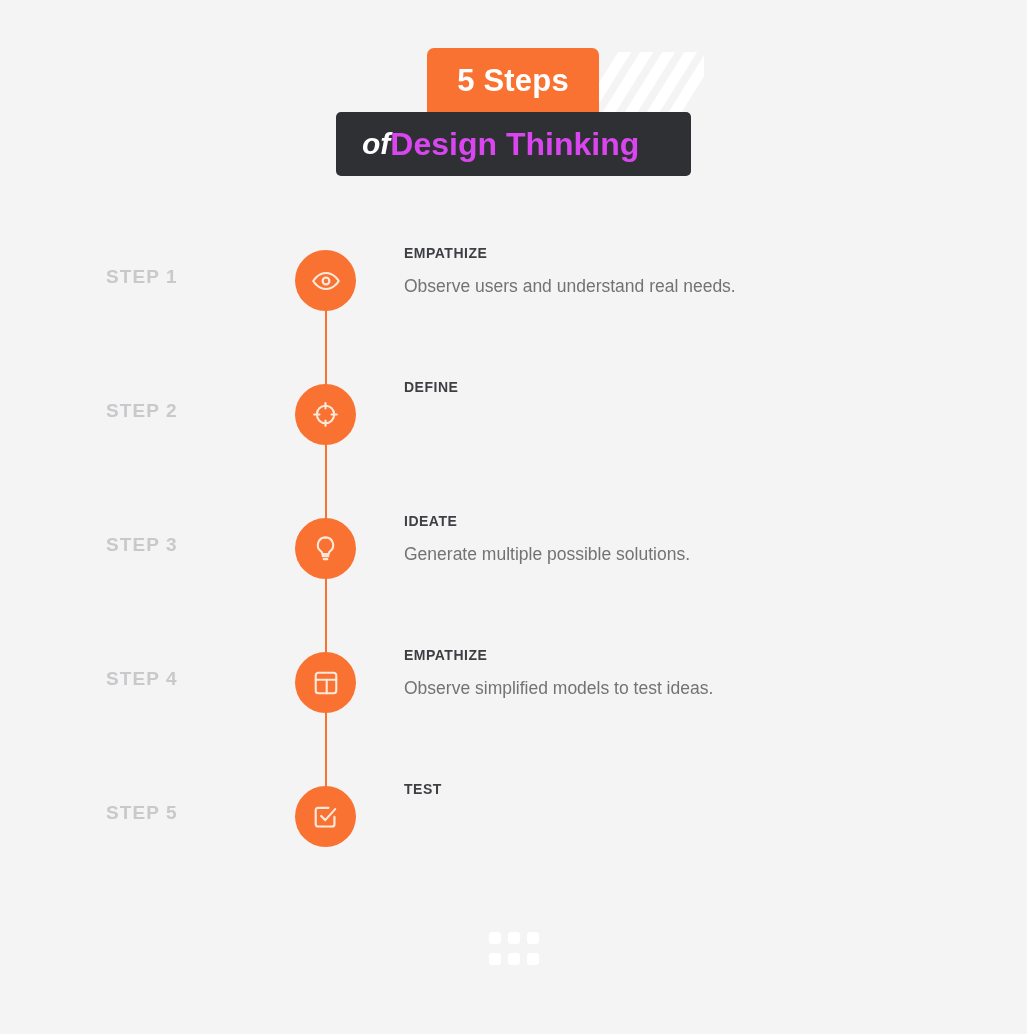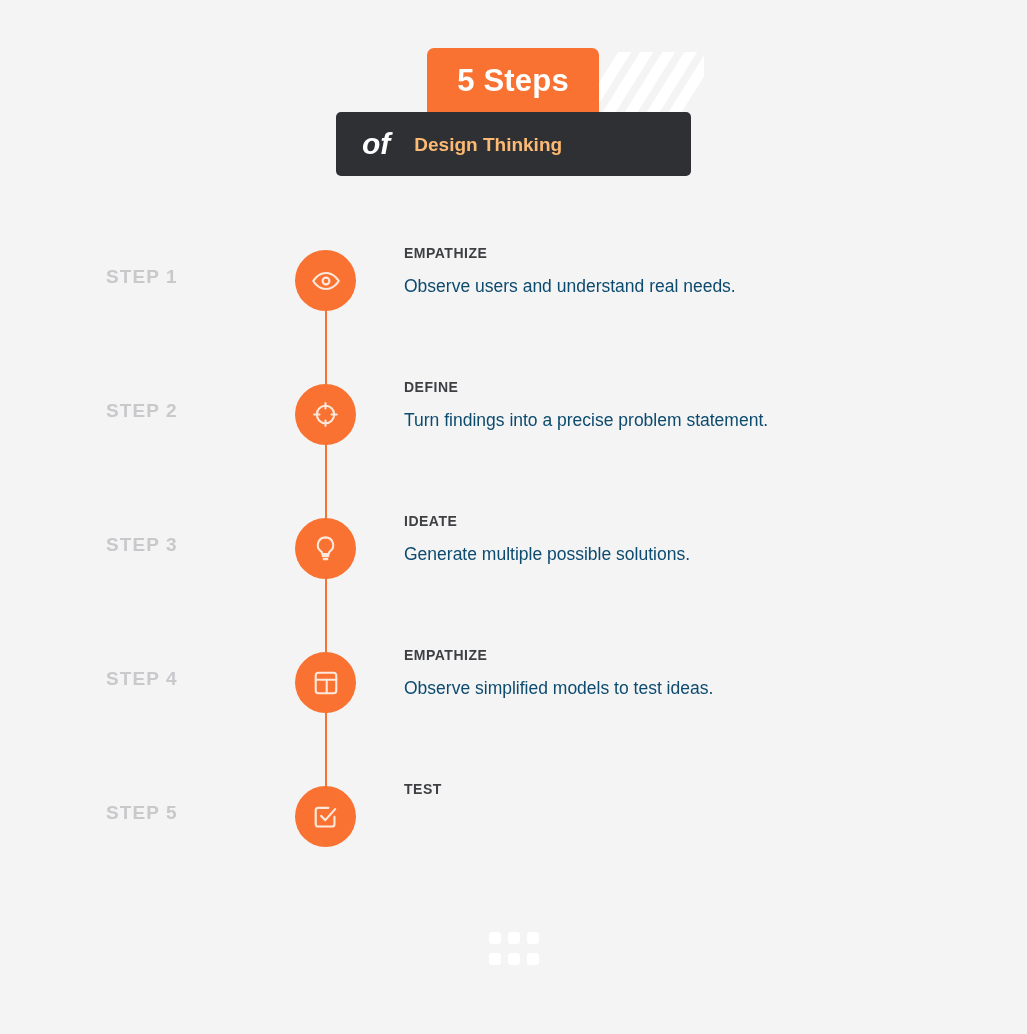--- a/index.html
+++ b/index.html
@@ -74,25 +74,25 @@
     box-sizing: border-box;
   }
   .badge-bottom .w-of {
     color: #ffffff;
     font-size: 30px;
     font-weight: bold;
     line-height: 1;
     font-style: italic;
   }
   .badge-bottom .w-dt {
-    color: #fdba74;
-    font-size: 19px;
+    color: #d946ef;
+    font-size: 32px;
     font-weight: bold;
     line-height: 1;
-    margin-left: 24px;
+    margin-left: 0;
   }
 
   
   .timeline {
     position: absolute;
     left: 0;
     top: 240px;
     width: 1027px;
   }
   .spine {
@@ -142,21 +142,21 @@
   }
   .step-title {
     color: #3d3f42;
     font-size: 14px;
     font-weight: bold;
     letter-spacing: 0.5px;
     line-height: 1.2;
     margin: 0;
   }
   .step-desc {
-    color: #0c4a6e;
+    color: #737373;
     font-size: 17.5px;
     font-weight: normal;
     line-height: 1.35;
     margin: 13px 0 0 0;
   }
 
   
   .dots {
     position: absolute;
     left: 489px;
@@ -229,21 +229,20 @@
           <circle cx="12" cy="12" r="7.2"></circle>
           <line x1="12" y1="2.6" x2="12" y2="7"></line>
           <line x1="12" y1="17" x2="12" y2="21.4"></line>
           <line x1="2.6" y1="12" x2="7" y2="12"></line>
           <line x1="17" y1="12" x2="21.4" y2="12"></line>
         </svg>
       </span>
     </div>
     <div class="step-body">
       <p class="step-title">DEFINE</p>
-      <p class="step-desc">Turn findings into a precise problem statement.</p>
     </div>
   </div>
 
   <div class="step" style="top:268px">
     <div class="step-label">STEP 3</div>
     <div class="node">
       <span>
         <svg width="29" height="29" viewBox="0 0 24 24" fill="none" stroke="#fde9db" stroke-width="1.7" stroke-linecap="round" stroke-linejoin="round">
           <path d="M12 2.8a6.4 6.4 0 0 0-3.7 11.6c.6.45.95 1.1.95 1.8v.4h5.5v-.4c0-.7.35-1.35.95-1.8A6.4 6.4 0 0 0 12 2.8Z"></path>
           <path d="M9.6 18.3h4.8"></path>

